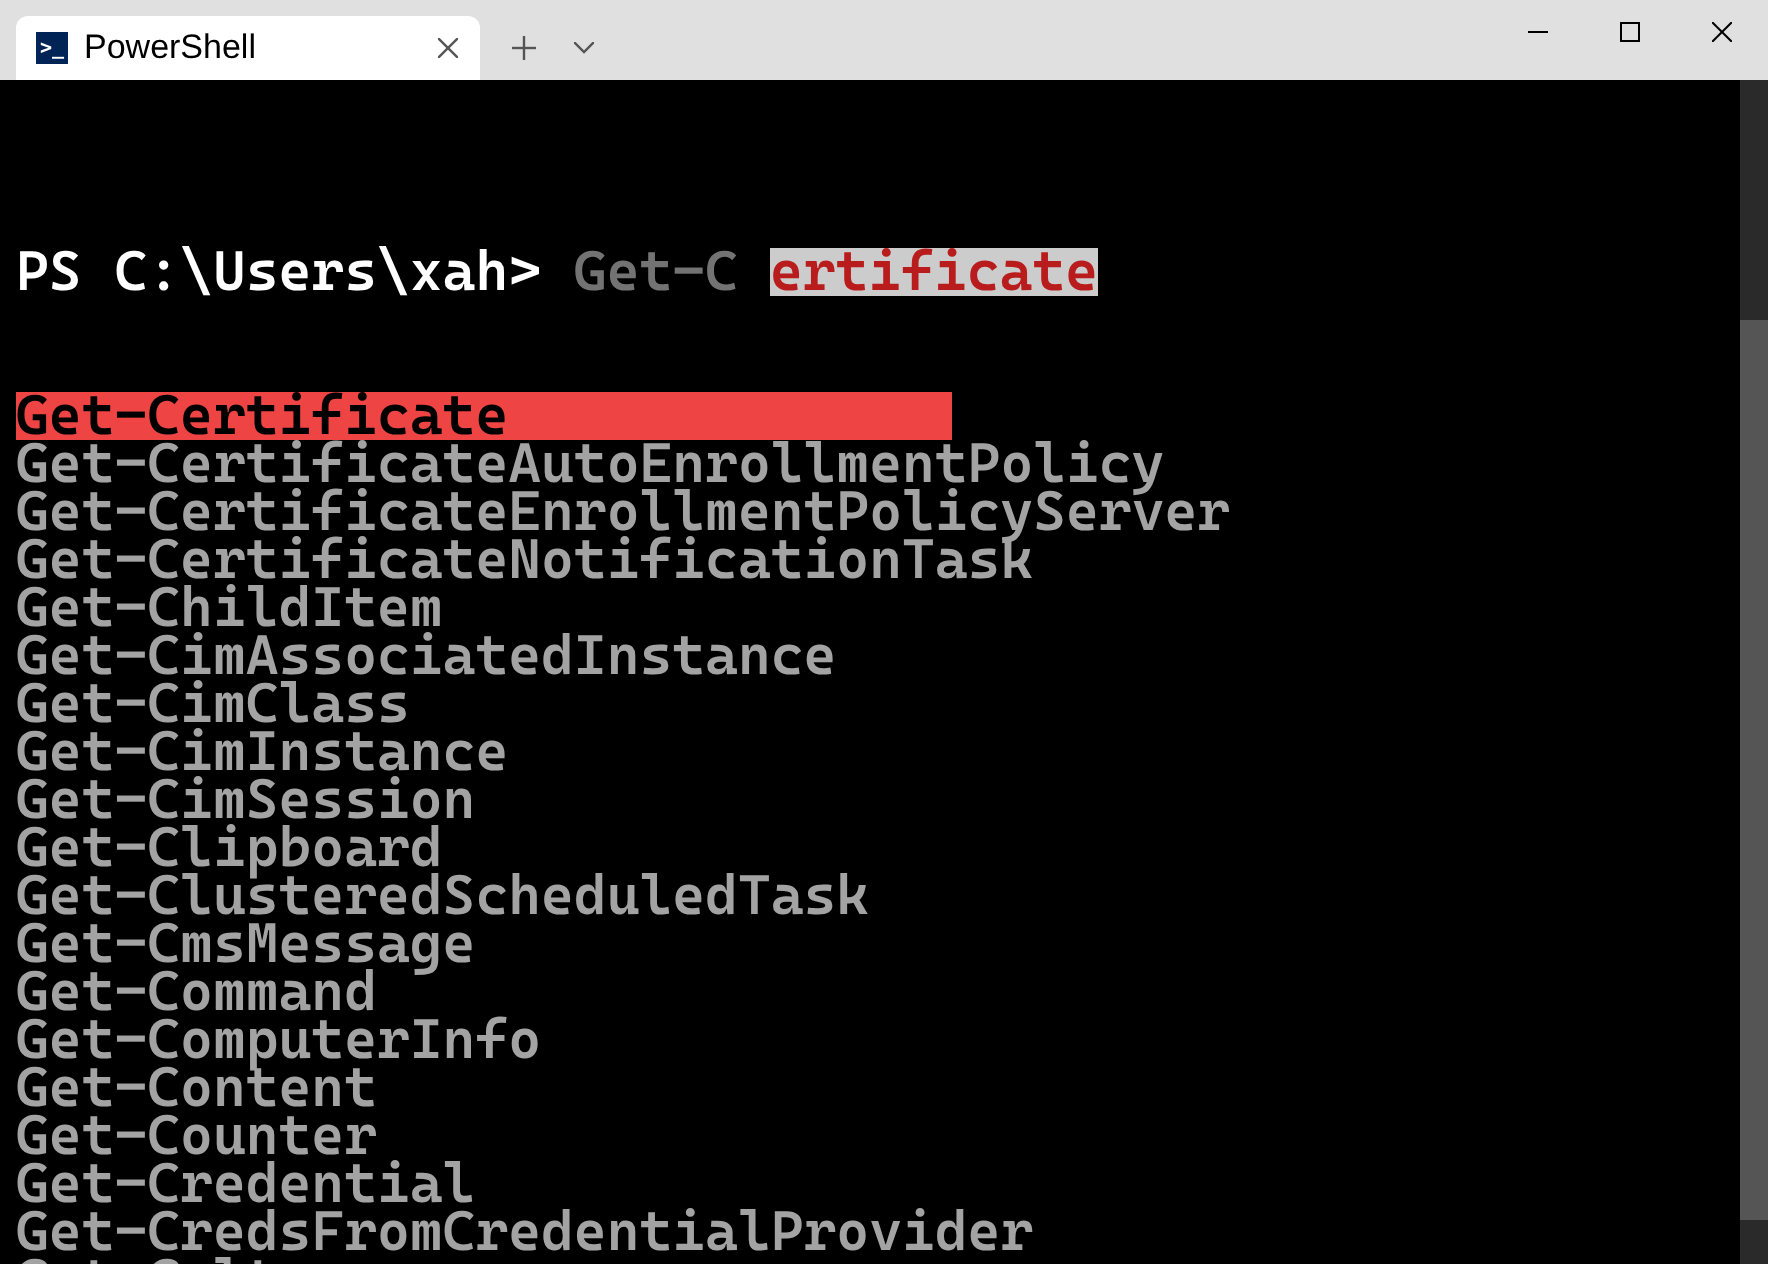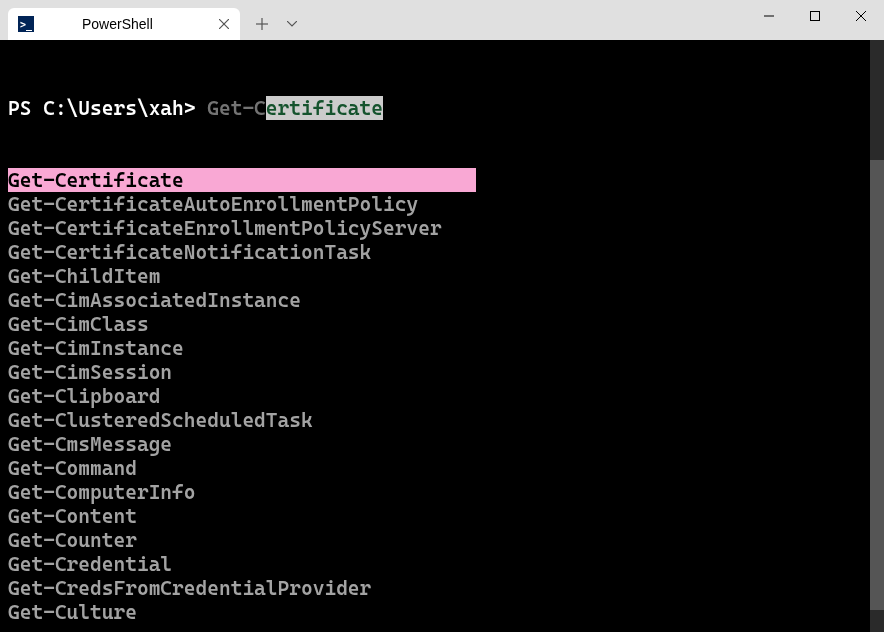--- a/index.html
+++ b/index.html
@@ -45,24 +45,23 @@
       background: #012456;
       display: flex;
       align-items: center;
       justify-content: center;
       color: white;
       font-size: 10px;
       font-weight: bold;
       font-family: Consolas, monospace;
     }
     .tab-title {
-      font-size: 14px;
+      font-size: 17px;
       color: #000;
       flex: 1;
-      margin-left: 40px;
     }
     .tab-close {
       width: 16px;
       height: 16px;
       display: flex;
       align-items: center;
       justify-content: center;
       font-size: 12px;
       color: #555;
       cursor: pointer;
@@ -103,45 +102,46 @@
     }
     .terminal-area {
       position: relative;
       width: 100%;
       height: calc(100% - 40px);
       background: #000000;
       display: flex;
     }
     .terminal {
       flex: 1;
-      padding: 8px 0 0 8px;
+      padding: 36px 0 0 8px;
       font-family: "Cascadia Mono", Consolas, "Courier New", monospace;
-      font-size: 20px;
+      font-size: 28px;
       font-weight: 600;
       line-height: 24px;
       color: #cccccc;
       white-space: pre;
       overflow: hidden;
     }
     .prompt-line {
       display: flex;
     }
     .prompt-text {
       color: #ffffff;
     }
     .typed-cmd {
       color: #737373;
     }
     .ghost-cmd {
       background: #cccccc;
-      color: #14532d;
+      color: #b91c1c;
+      margin-left: 16px;
     }
     .suggestion-selected {
       display: inline-block;
-      background: #f9a8d4;
+      background: #ef4444;
       color: #000000;
       padding-right: 0;
       width: 468px;
     }
     .suggestion {
       color: #a3a3a3;
     }
     .scrollbar {
       width: 14px;
       background: #2a2a2a;

